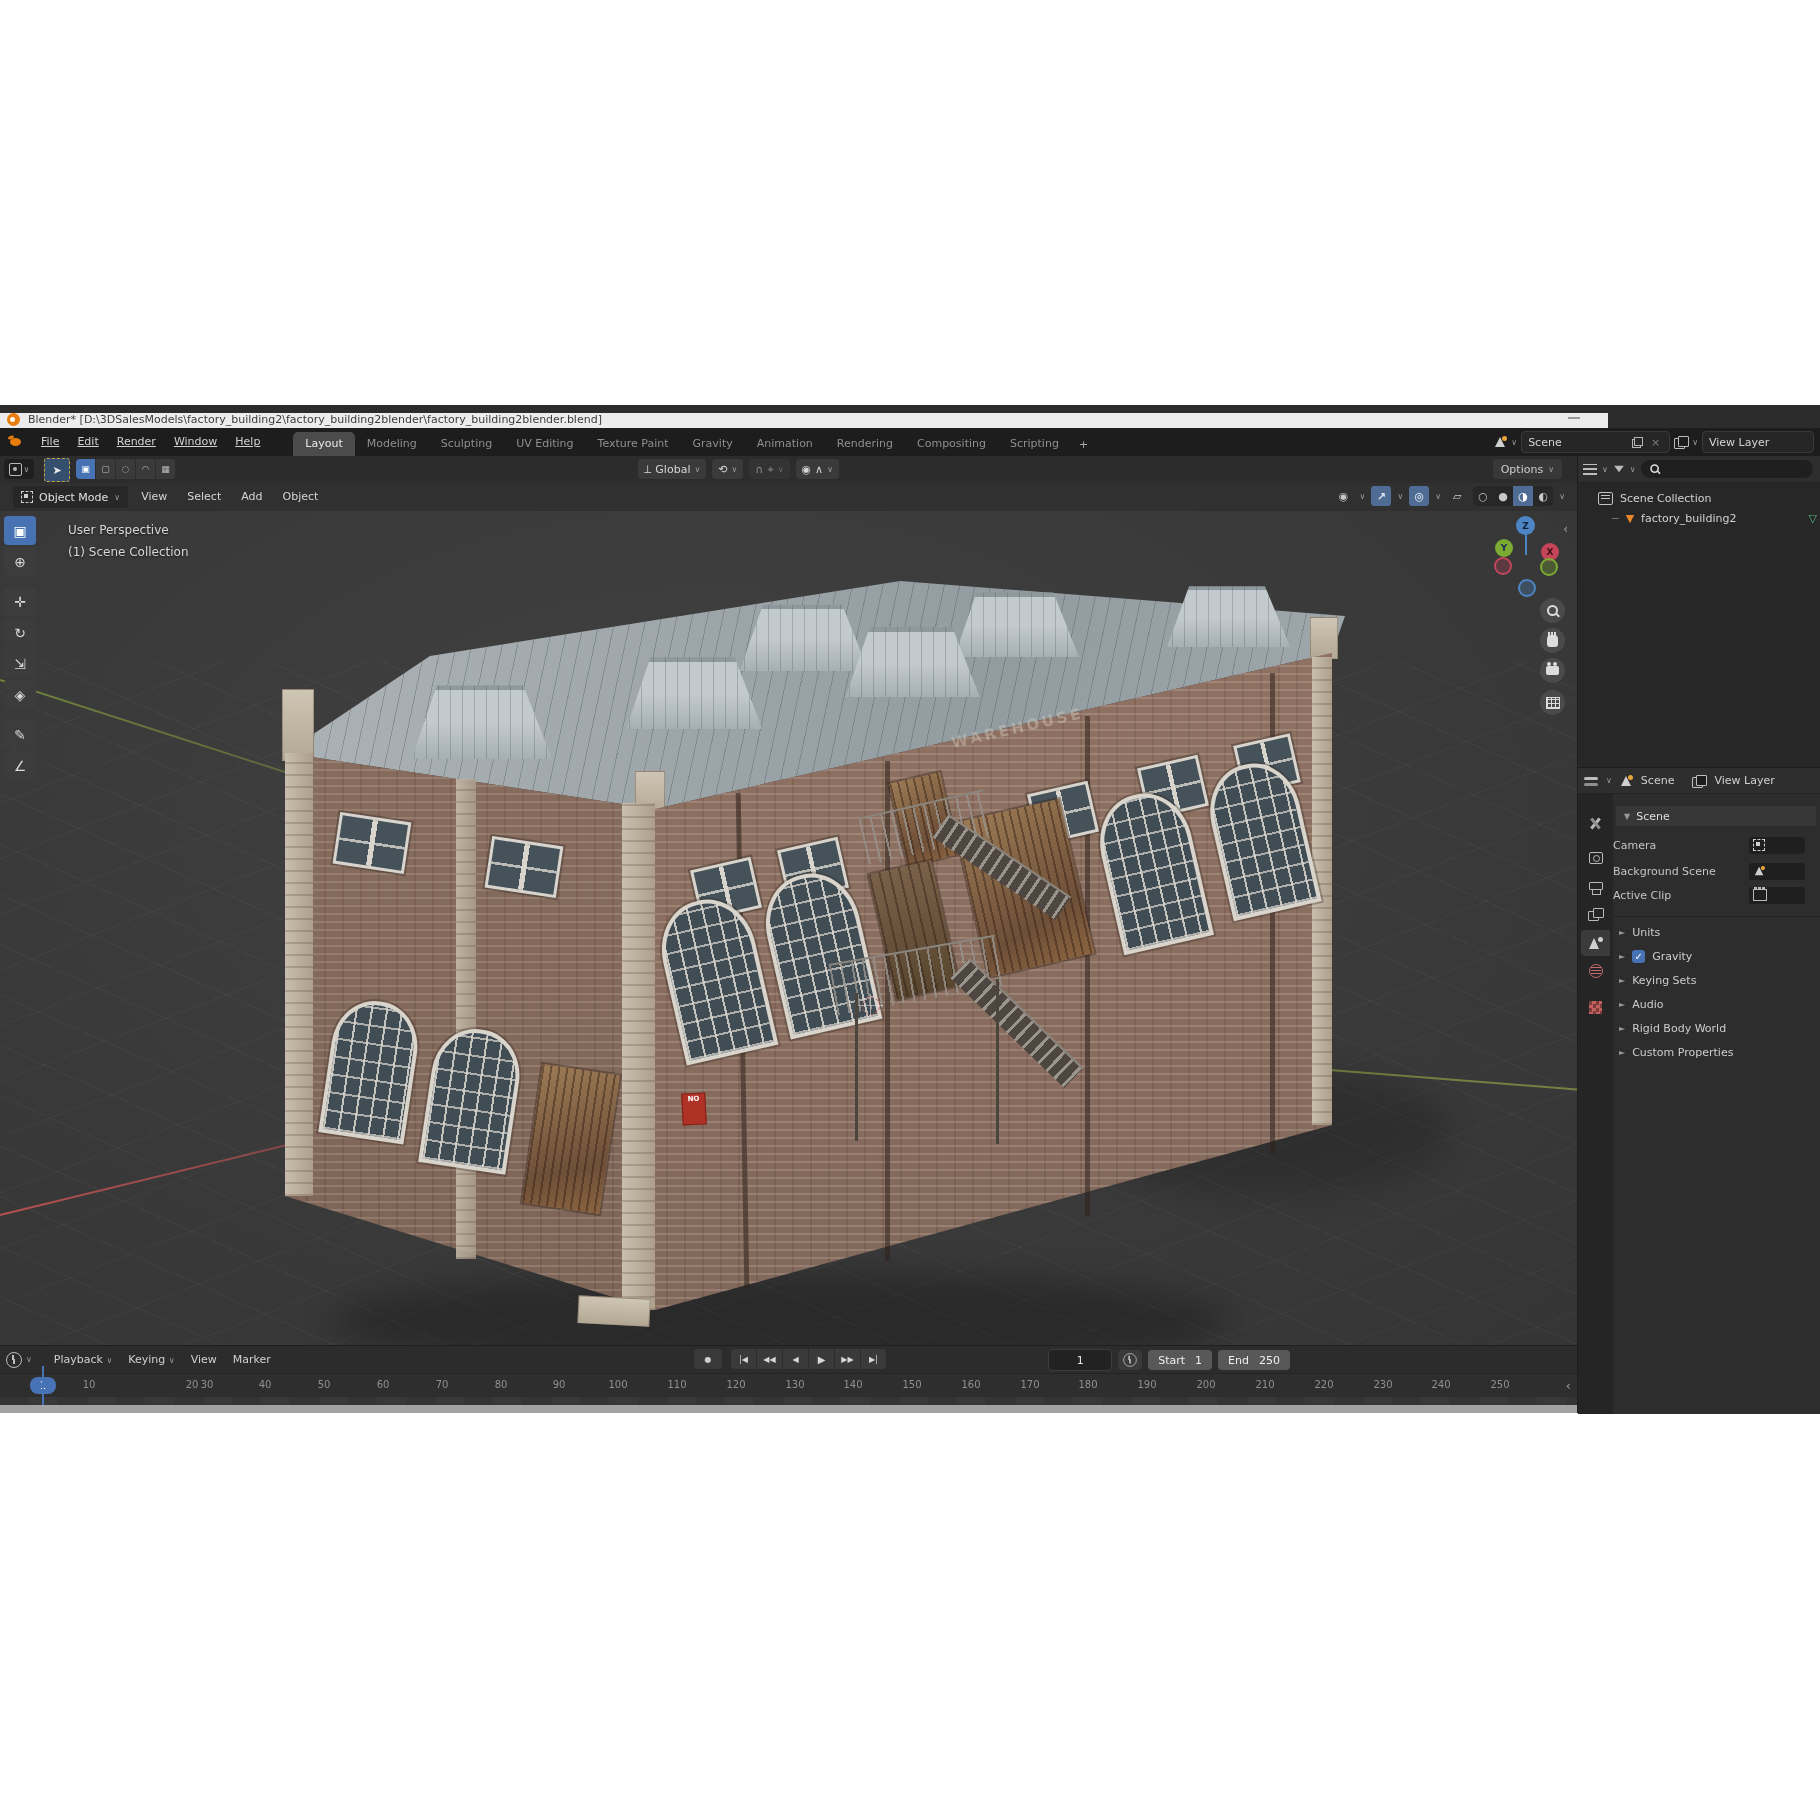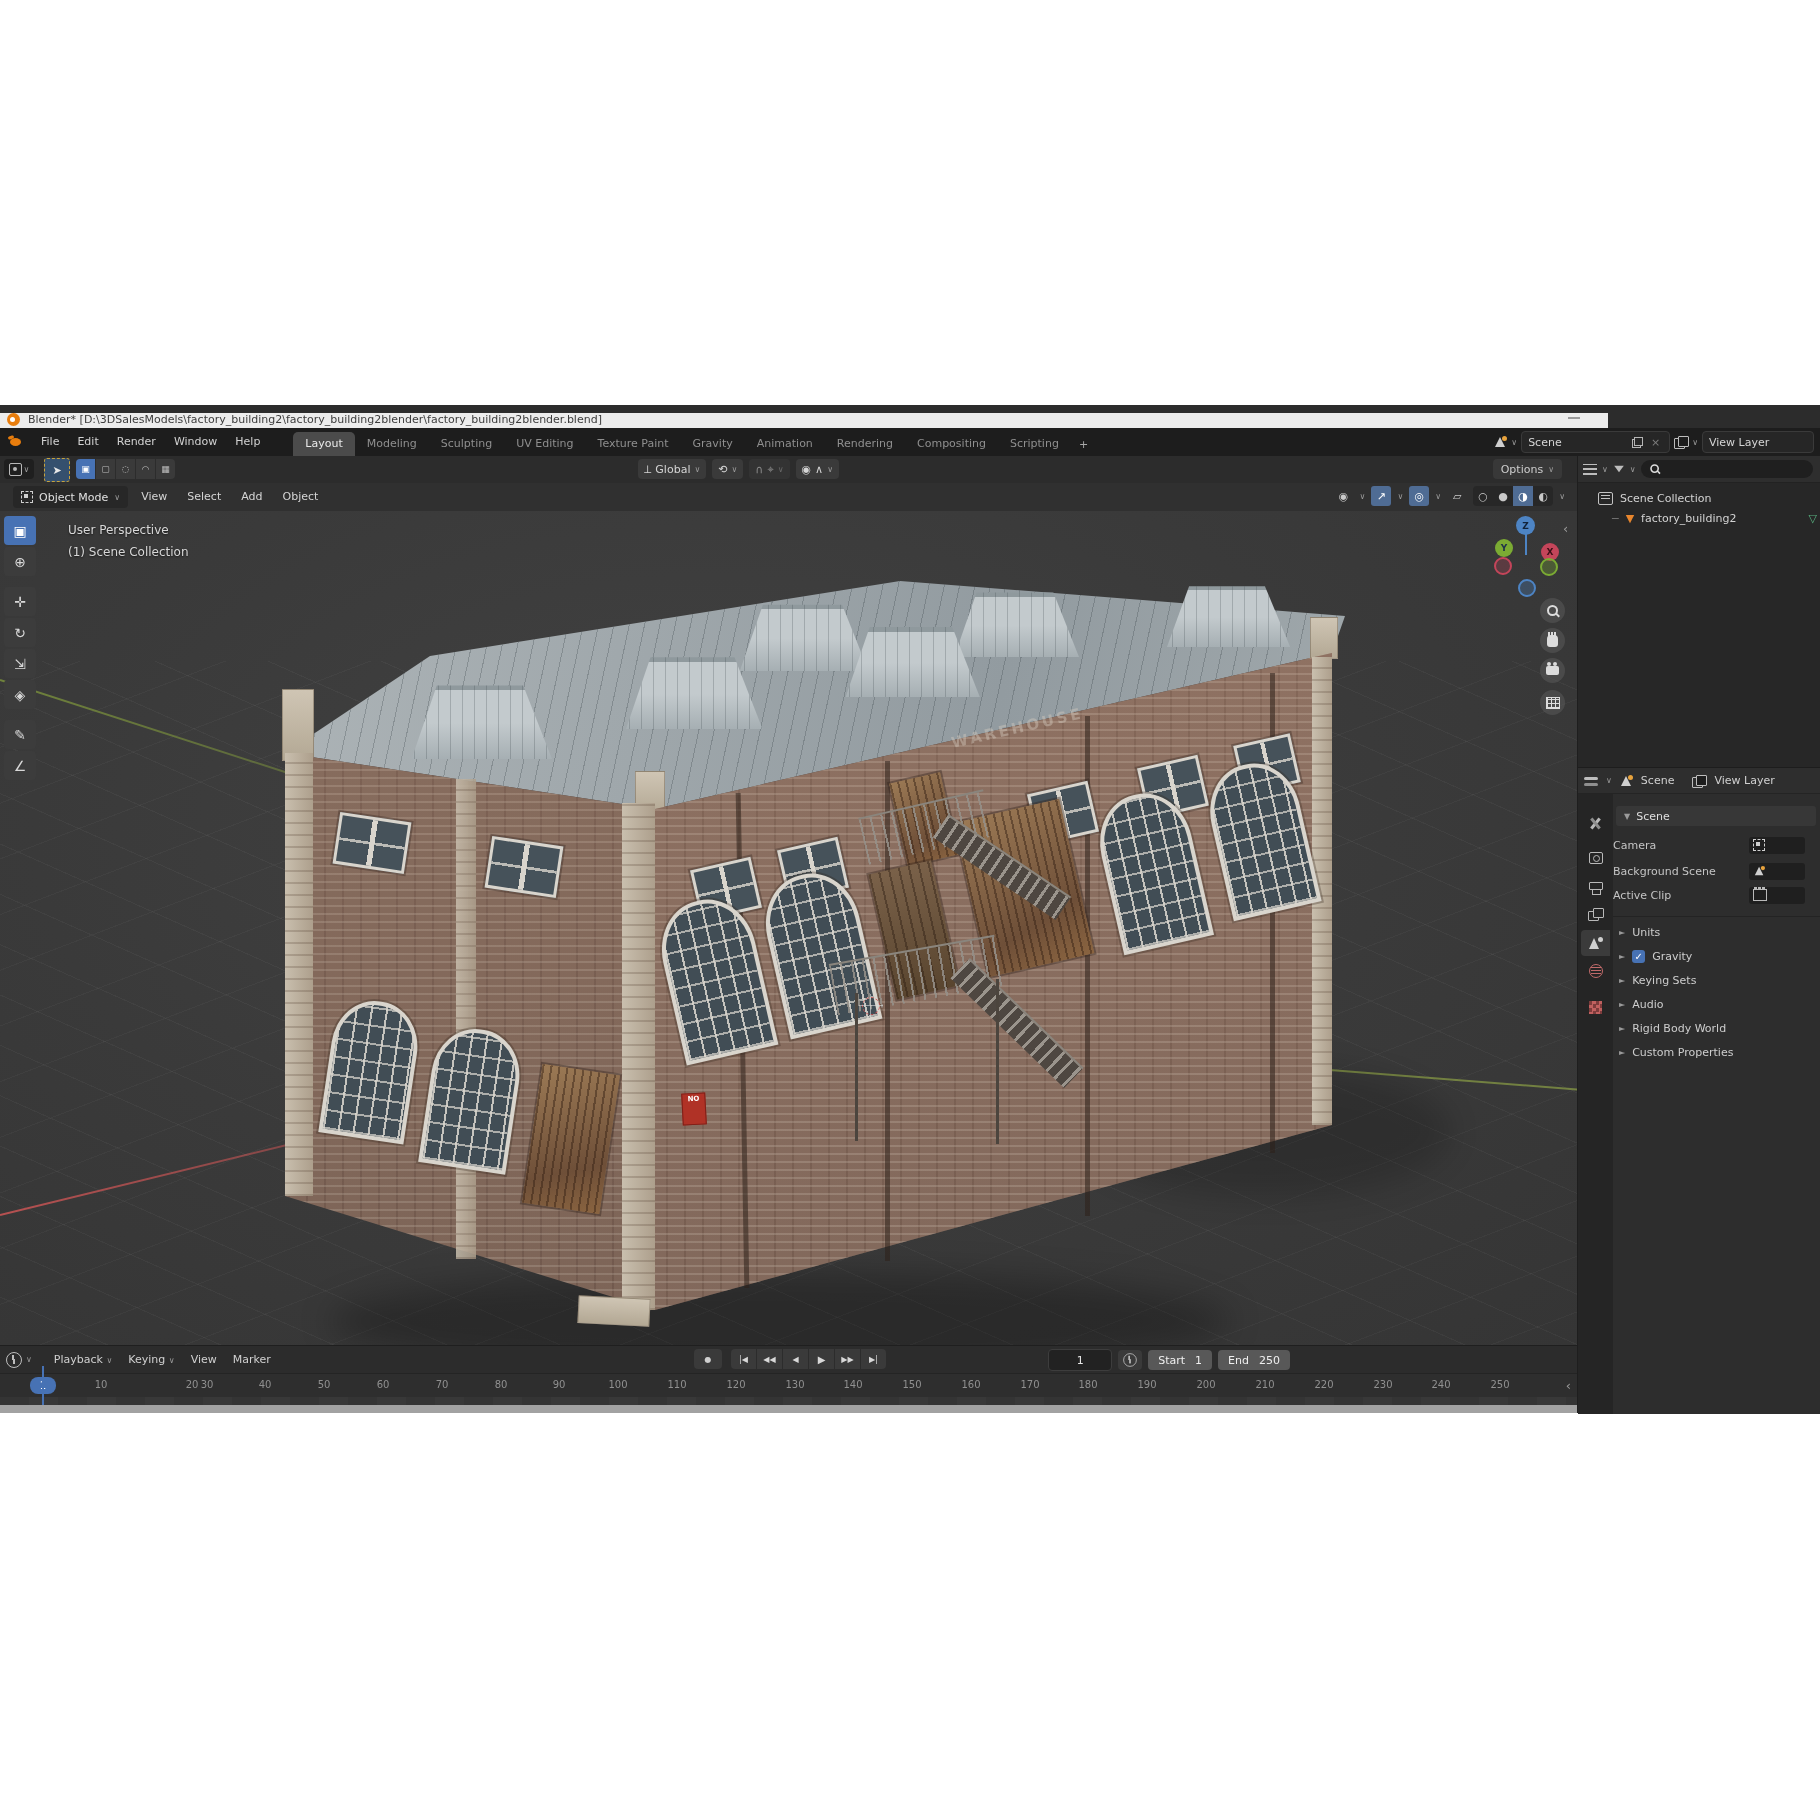--- a/index.html
+++ b/index.html
@@ -11,21 +11,21 @@
   .blender-logo{width:13px;height:13px;border-radius:50%;background:#e87d0d;margin:0 8px 0 7px;position:relative;}
   .blender-logo::after{content:'';position:absolute;left:3px;top:4px;width:5px;height:5px;border-radius:50%;background:#fff;}
   .title-text{color:#3c3c3c;font-size:11px;}
   .win-dash{position:absolute;right:28px;top:4px;width:12px;height:2px;background:#9a9a9a;}
 
   
   .menubar{position:absolute;left:0;top:23px;width:1820px;height:28px;background:#1d1d1d;display:flex;align-items:center;}
   .mb-logo{width:16px;height:14px;margin:0 8px 0 8px;position:relative;}
   .mb-logo::before{content:'';position:absolute;left:2px;top:3px;width:11px;height:8px;border-radius:50%;background:#e87d0d;}
   .mb-logo::after{content:'';position:absolute;left:0;top:1px;width:6px;height:3px;border-radius:2px;background:#e87d0d;transform:rotate(-20deg);}
-  .menu-item{padding:0 9px;color:#d2d2d2;line-height:28px;cursor:default;}
+  .menu-item{padding:0 9px;color:#d2d2d2;line-height:28px;cursor:default;text-decoration:underline;}
   .tabs{display:flex;margin-left:24px;align-items:flex-end;height:28px;}
   .tab{padding:5px 12px 6px 12px;color:#8f8f8f;border-radius:5px 5px 0 0;}
   .tab.active{background:#4b4b4b;color:#eaeaea;}
   .tab-add{color:#a9a9a9;padding:5px 8px;}
   .mb-right{position:absolute;right:6px;top:3px;height:22px;display:flex;align-items:center;gap:4px;}
   .chip{display:flex;align-items:center;background:#262626;border:1px solid #3a3a3a;border-radius:4px;height:20px;padding:0 6px;gap:5px;color:#d5d5d5;}
   .chev{font-size:8px;color:#9a9a9a;}
   .icon-scene-cone{width:13px;height:12px;position:relative;}
   .icon-scene-cone::before{content:'';position:absolute;left:1px;top:1px;border-left:5px solid transparent;border-right:5px solid transparent;border-bottom:10px solid #cfcfcf;}
   .icon-scene-cone::after{content:'';position:absolute;right:0px;top:0px;width:5px;height:5px;border-radius:50%;background:#e8a33d;}
@@ -587,21 +587,21 @@
           <span>1</span>
         </div>
         <div class="pill">
           <span>End</span>
           <span>250</span>
         </div>
       </div>
     </div>
     <div class="ruler">
       <div class="curframe">1</div>
-      <span class="tick" style="left:89px;margin-left:12px;">10</span>
+      <span class="tick" style="left:89px;">10</span>
       <span class="tick" style="left:148px;margin-left:44px;">20</span>
       <span class="tick" style="left:207px;">30</span>
       <span class="tick" style="left:265px;">40</span>
       <span class="tick" style="left:324px;">50</span>
       <span class="tick" style="left:383px;">60</span>
       <span class="tick" style="left:442px;">70</span>
       <span class="tick" style="left:501px;">80</span>
       <span class="tick" style="left:559px;">90</span>
       <span class="tick" style="left:618px;">100</span>
       <span class="tick" style="left:677px;">110</span>

